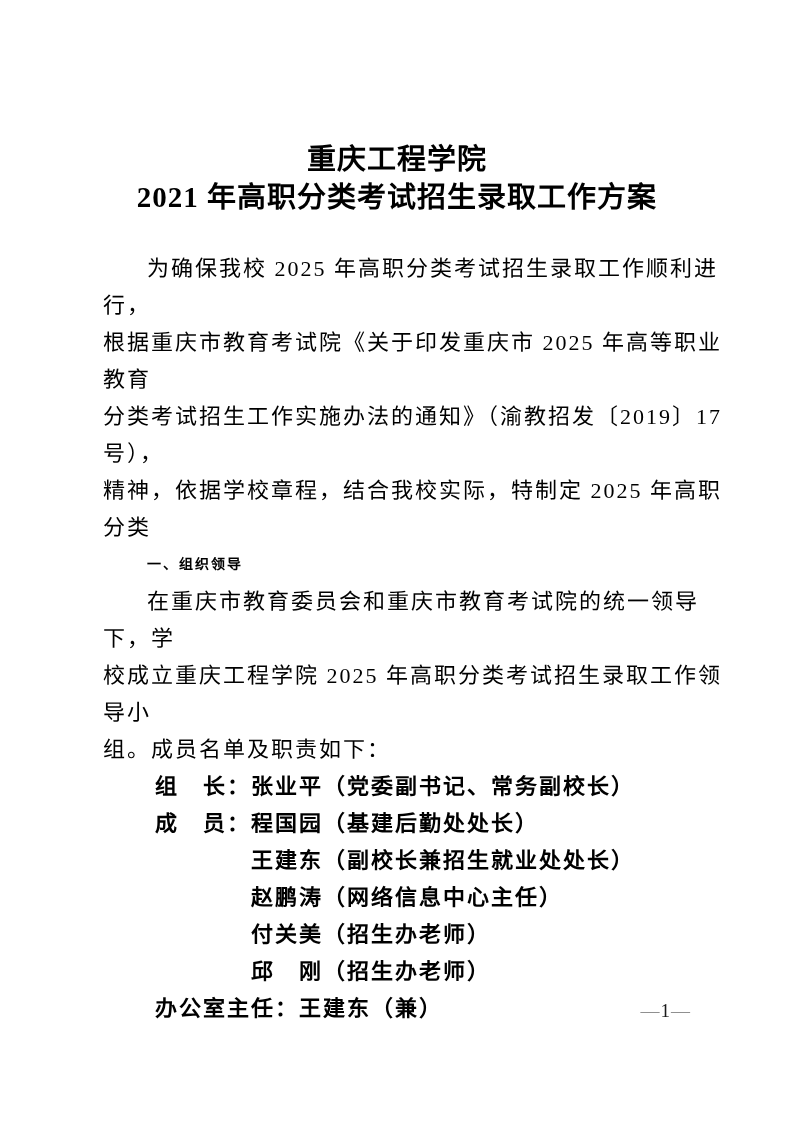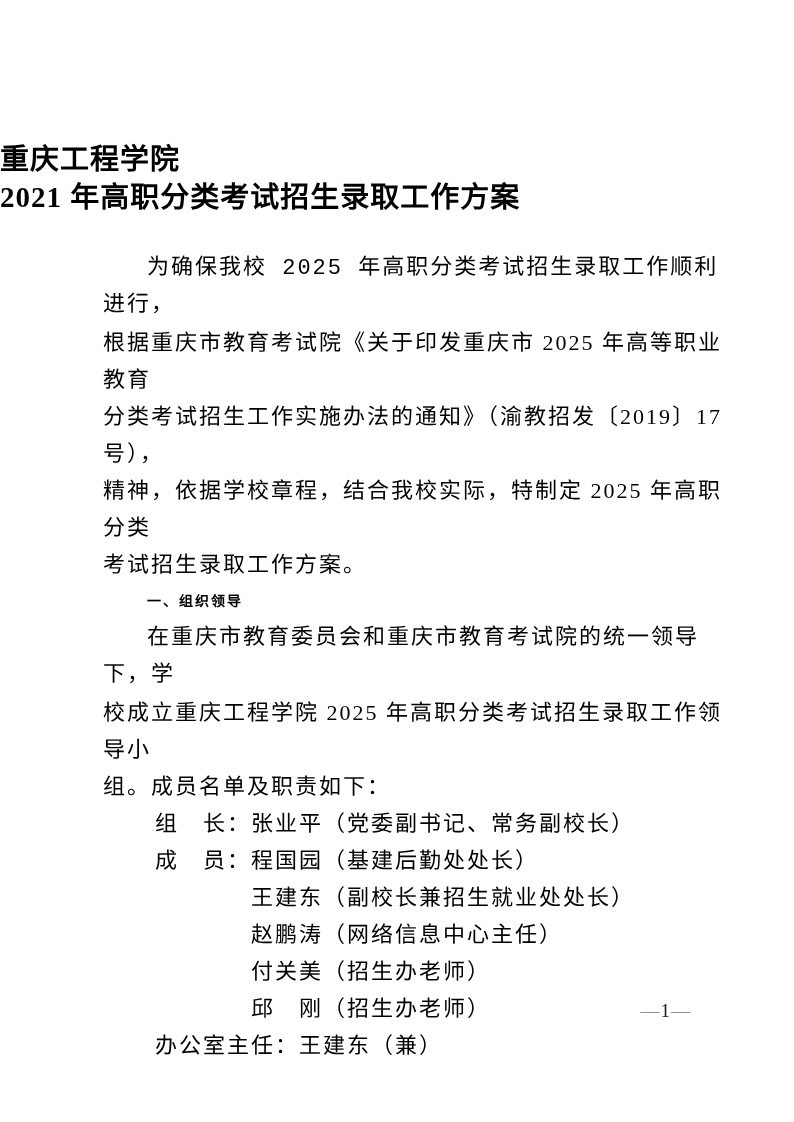--- a/index.html
+++ b/index.html
@@ -11,49 +11,50 @@
     position: relative;
     width: 794px;
     height: 1122px;
     background: #ffffff;
     overflow: hidden;
     color: #000000;
     font-family: "Liberation Serif", serif;
   }
   .title-block {
     margin-top: 140px;
+    text-align: center;
     font-weight: bold;
     font-size: 29px;
     line-height: 38px;
     letter-spacing: 1px;
     font-family: "Liberation Serif", serif;
   }
   .content {
     margin-top: 34px;
     padding-left: 103px;
     padding-right: 54px;
     font-size: 22px;
     line-height: 37px;
     letter-spacing: 2px;
     text-align: left;
   }
   .para .line:first-child {
     text-indent: 44px;
-    font-family: Liberation Mono, monospace;
   }
   .heading-line {
     font-family: "Liberation Sans", sans-serif;
     font-weight: bold;
     font-size: 14px;
     line-height: 37px;
     padding-left: 44px;
     letter-spacing: 2px;
   }
   .roster .line {
     padding-left: 52px;
+    font-weight: bold;
   }
   .page-footer {
     position: absolute;
     top: 999px;
     right: 104px;
     font-size: 19px;
     line-height: 24px;
     font-family: "Liberation Serif", serif;
     white-space: nowrap;
   }
@@ -76,21 +77,20 @@
     <div>2021 年高职分类考试招生录取工作方案</div>
   </header>
 
   <main class="content">
 
     <div class="para">
         <div class="line">为确保我校 2025 年高职分类考试招生录取工作顺利进行，</div>
         <div class="line">根据重庆市教育考试院《关于印发重庆市 2025 年高等职业教育</div>
         <div class="line">分类考试招生工作实施办法的通知》（渝教招发〔2019〕17 号），</div>
         <div class="line">精神，依据学校章程，结合我校实际，特制定 2025 年高职分类</div>
-        <div class="line">考试招生录取工作方案。</div>
       </div>
 
     <div class="heading-line">一、组织领导</div>
 
     <div class="para">
         <div class="line">在重庆市教育委员会和重庆市教育考试院的统一领导下，学</div>
         <div class="line">校成立重庆工程学院 2025 年高职分类考试招生录取工作领导小</div>
         <div class="line">组。成员名单及职责如下：</div>
       </div>
 

